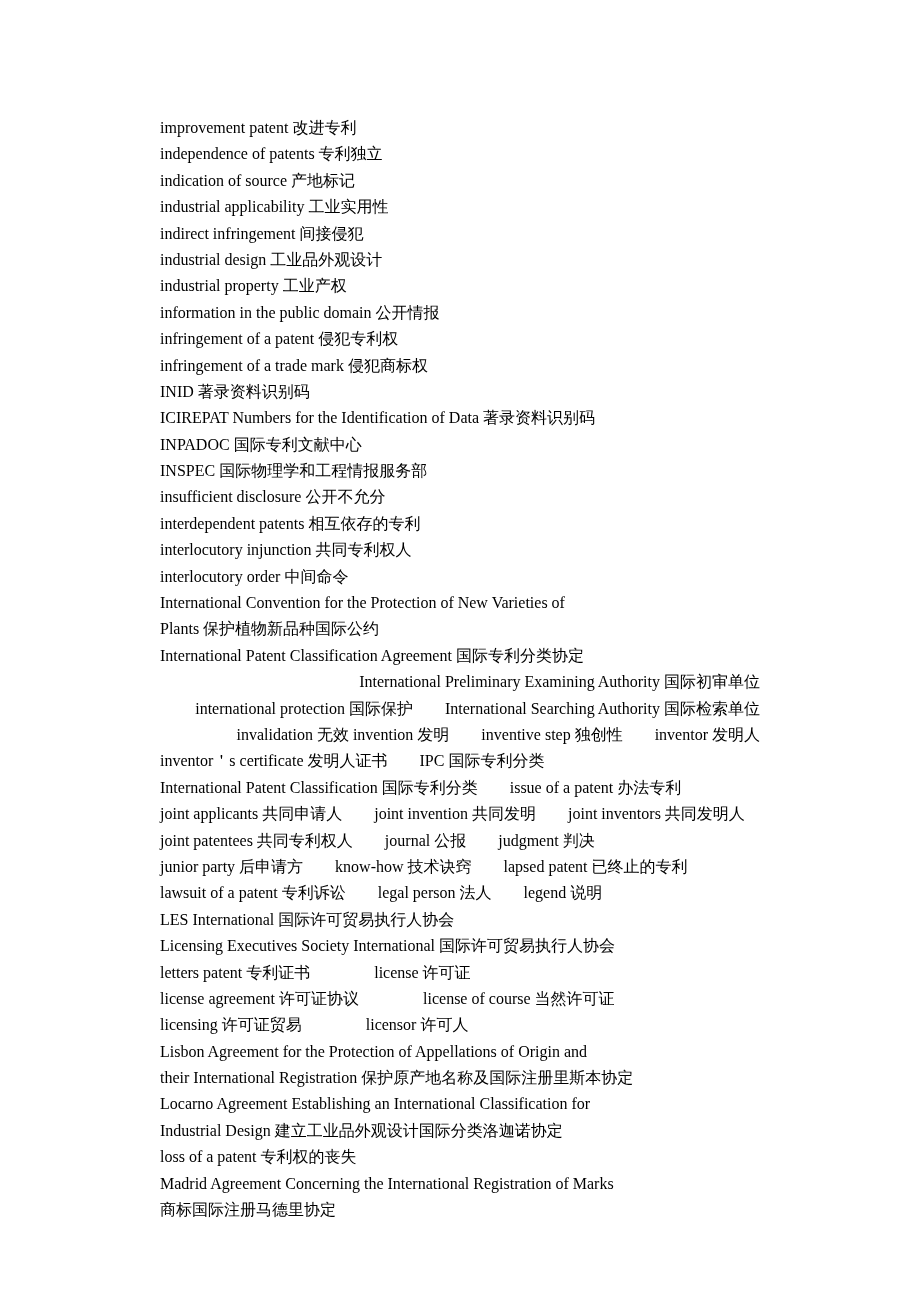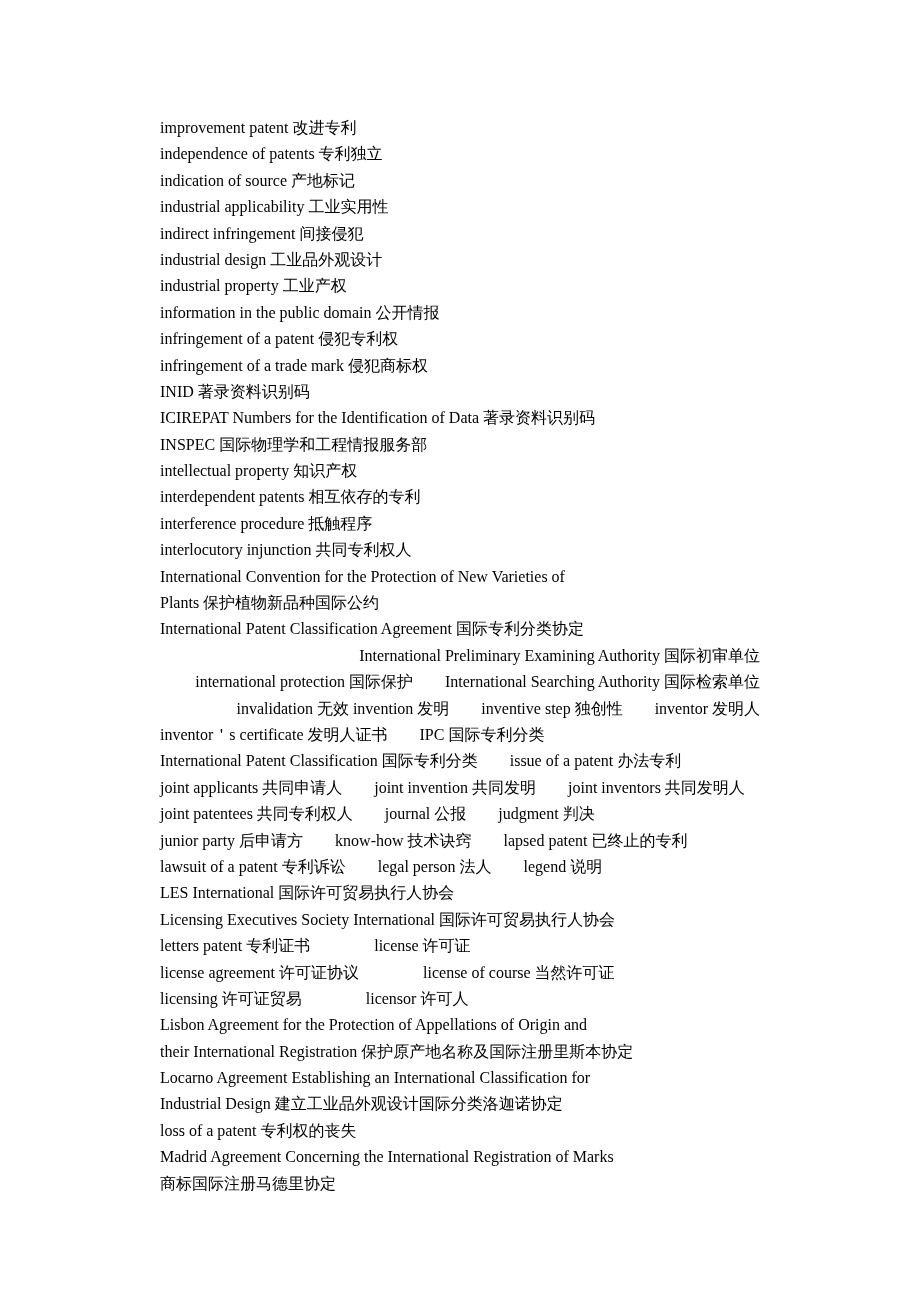--- a/index.html
+++ b/index.html
@@ -43,25 +43,26 @@
     <div class="line"><span>indication of source  产地标记</span></div>
     <div class="line"><span>industrial applicability  工业实用性</span></div>
     <div class="line"><span>indirect infringement  间接侵犯</span></div>
     <div class="line"><span>industrial design  工业品外观设计</span></div>
     <div class="line"><span>industrial property  工业产权</span></div>
     <div class="line"><span>information in the public domain  公开情报</span></div>
     <div class="line"><span>infringement of a patent  侵犯专利权</span></div>
     <div class="line"><span>infringement of a trade mark  侵犯商标权</span></div>
     <div class="line"><span>INID  著录资料识别码</span></div>
     <div class="line"><span>ICIREPAT Numbers for the Identification of Data  著录资料识别码</span></div>
+    <div class="line"><span>INPADOC  国际专利文献中心</span></div>
     <div class="line"><span>INSPEC  国际物理学和工程情报服务部</span></div>
-    <div class="line"><span>intellectual property  知识产权</span></div>
+    <div class="line"><span>insufficient disclosure  公开不允分</span></div>
     <div class="line"><span>interdependent patents  相互依存的专利</span></div>
-    <div class="line"><span>interference procedure  抵触程序</span></div>
     <div class="line"><span>interlocutory injunction  共同专利权人</span></div>
+    <div class="line"><span>interlocutory order  中间命令</span></div>
     <div class="line"><span>International Convention for the Protection of New Varieties of</span></div>
     <div class="line"><span>Plants  保护植物新品种国际公约</span></div>
     <div class="line"><span>International Patent Classification Agreement  国际专利分类协定</span></div>
     <div class="line indent"><span>International Preliminary Examining Authority  国际初审单位</span></div>
     <div class="line indent"><span>international protection  国际保护</span><span class="sep"></span><span>International Searching Authority  国际检索单位</span></div>
     <div class="line indent"><span>invalidation  无效 invention  发明</span><span class="sep"></span><span>inventive step  独创性</span><span class="sep"></span><span>inventor  发明人</span></div>
     <div class="line"><span>inventor＇s certificate  发明人证书</span><span class="sep"></span><span>IPC  国际专利分类</span></div>
     <div class="line"><span>International Patent Classification  国际专利分类</span><span class="sep"></span><span>issue of a patent  办法专利</span></div>
     <div class="line"><span>joint applicants  共同申请人</span><span class="sep"></span><span>joint invention  共同发明</span><span class="sep"></span><span>joint inventors  共同发明人</span></div>
     <div class="line"><span>joint patentees  共同专利权人</span><span class="sep"></span><span>journal  公报</span><span class="sep"></span><span>judgment  判决</span></div>

